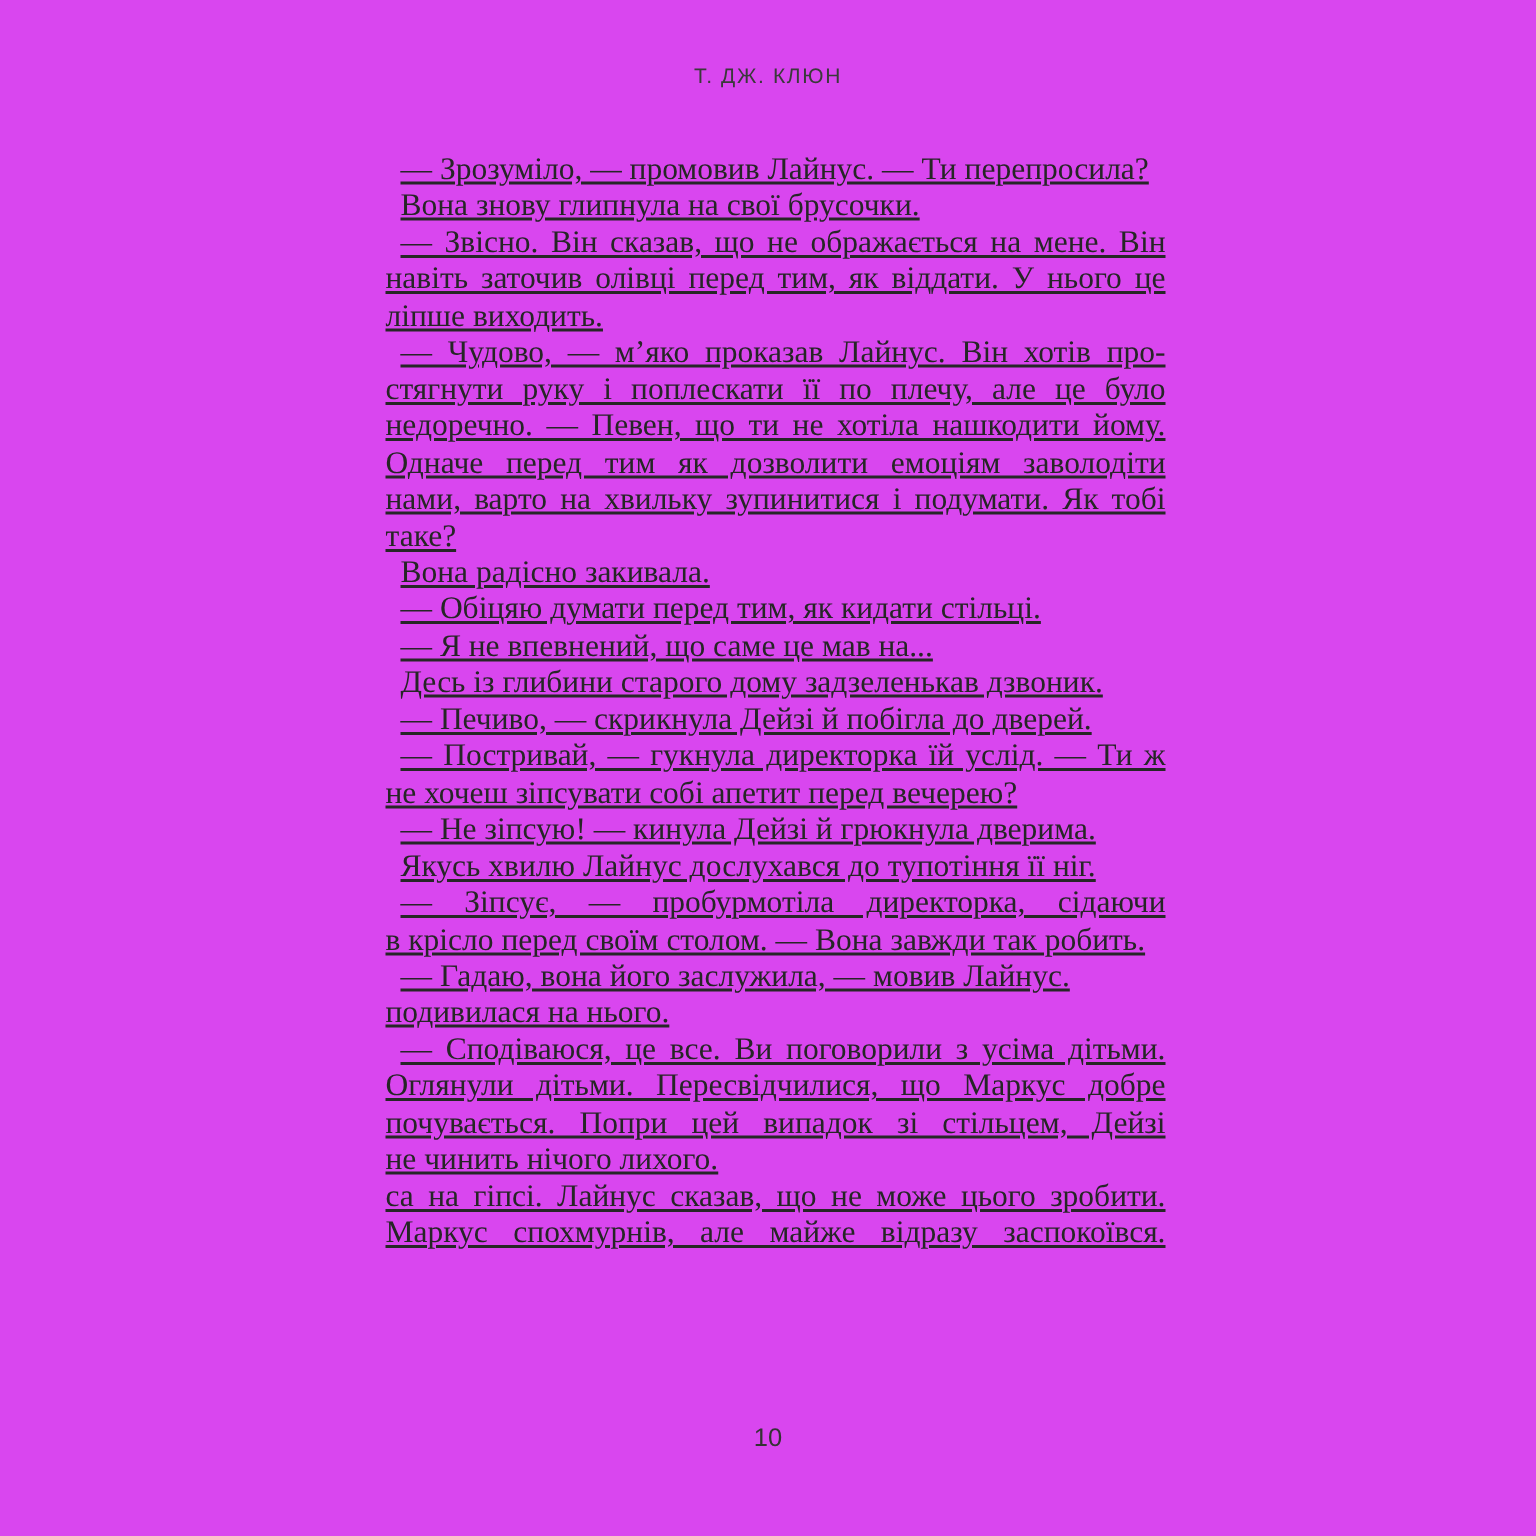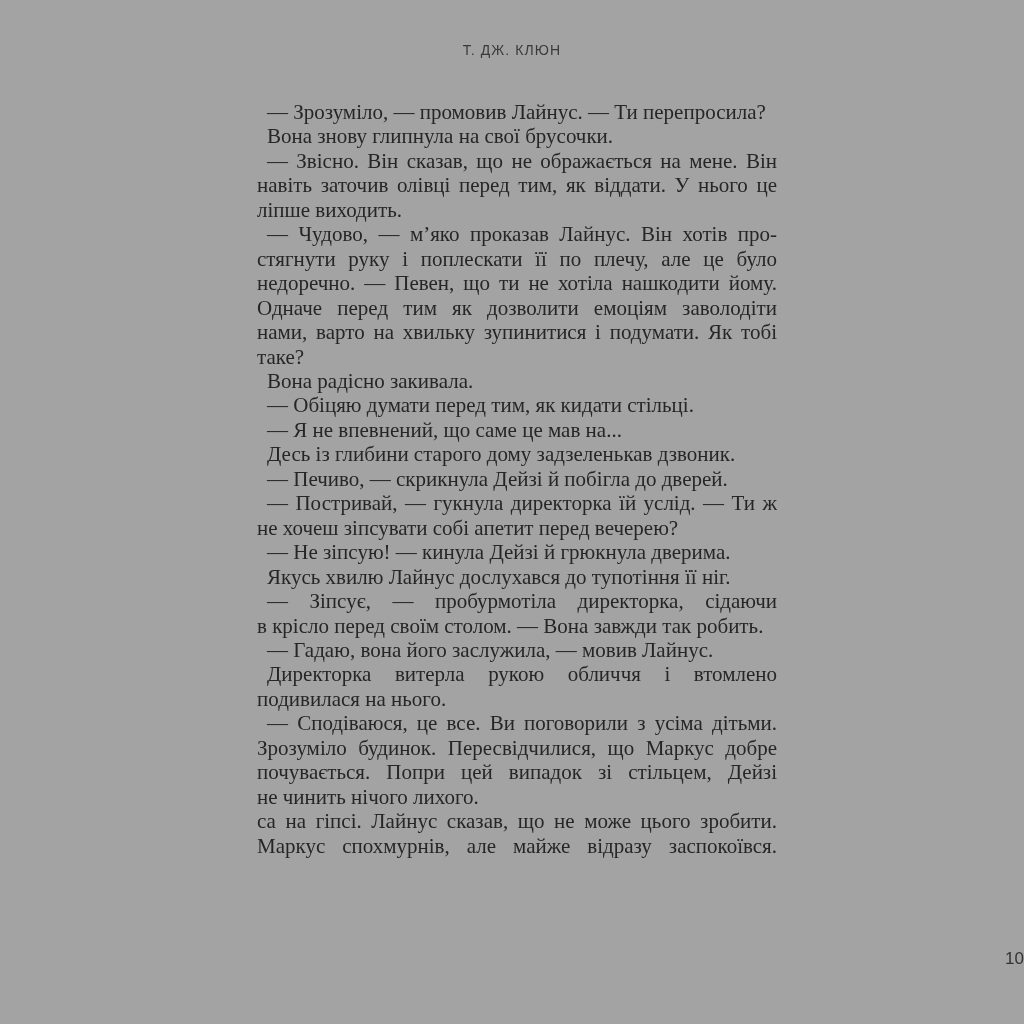--- a/index.html
+++ b/index.html
@@ -32,43 +32,44 @@
     left: 257px;
     top: 100px;
     width: 520px;
     font-size: 21px;
     line-height: 24.45px;
     font-weight: 400;
   }
   .line {
     text-align: justify;
     text-align-last: justify;
+    text-decoration: underline;
   }
   .line.first {
     text-indent: 10px;
   }
   .line.last {
     text-align-last: left;
   }
   .page-number {
     position: absolute;
     top: 950px;
     left: 0;
     width: 100%;
-    text-align: right;
+    text-align: center;
     font-family: "Liberation Sans", "DejaVu Sans", sans-serif;
     font-size: 17px;
     line-height: 17px;
     font-weight: 400;
   }
 </style>
 </head>
 <body>
 
-<div class="page" style="background: #a3a3a3;">
+<div class="page" style="background: #d946ef;">
   <div class="running-header" style="color: rgb(58, 58, 58);">Т. ДЖ. КЛЮН</div>
 
   <div class="text-block" style="color: rgb(38, 38, 38);">
       <div class="line first last">— Зрозуміло, — промовив Лайнус. — Ти перепросила?</div>
       <div class="line first last">Вона знову глипнула на свої брусочки.</div>
       <div class="line first">— Звісно. Він сказав, що не ображається на мене. Він</div>
       <div class="line">навіть заточив олівці перед тим, як віддати. У нього це</div>
       <div class="line last">ліпше виходить.</div>
       <div class="line first">— Чудово, — м’яко проказав Лайнус. Він хотів про-</div>
       <div class="line">стягнути руку і поплескати її по плечу, але це було</div>
@@ -81,24 +82,23 @@
       <div class="line first last">— Я не впевнений, що саме це мав на...</div>
       <div class="line first last">Десь із глибини старого дому задзеленькав дзвоник.</div>
       <div class="line first last">— Печиво, — скрикнула Дейзі й побігла до дверей.</div>
       <div class="line first">— Постривай, — гукнула директорка їй услід. — Ти ж</div>
       <div class="line last">не хочеш зіпсувати собі апетит перед вечерею?</div>
       <div class="line first last">— Не зіпсую! — кинула Дейзі й грюкнула дверима.</div>
       <div class="line first last">Якусь хвилю Лайнус дослухався до тупотіння її ніг.</div>
       <div class="line first">— Зіпсує, — пробурмотіла директорка, сідаючи</div>
       <div class="line last">в крісло перед своїм столом. — Вона завжди так робить.</div>
       <div class="line first last">— Гадаю, вона його заслужила, — мовив Лайнус.</div>
-      <div class="line first">Директорка витерла рукою обличчя і втомлено</div>
       <div class="line last">подивилася на нього.</div>
       <div class="line first">— Сподіваюся, це все. Ви поговорили з усіма дітьми.</div>
-      <div class="line">Зрозуміло будинок. Пересвідчилися, що Маркус добре</div>
+      <div class="line">Оглянули дітьми. Пересвідчилися, що Маркус добре</div>
       <div class="line">почувається. Попри цей випадок зі стільцем, Дейзі</div>
       <div class="line last">не чинить нічого лихого.</div>
       <div class="line">са на гіпсі. Лайнус сказав, що не може цього зробити.</div>
       <div class="line">Маркус спохмурнів, але майже відразу заспокоївся.</div>
     </div>
 
   <div class="page-number" style="color: rgb(51, 51, 51);">10</div>
 </div>
 
 </body></html>

